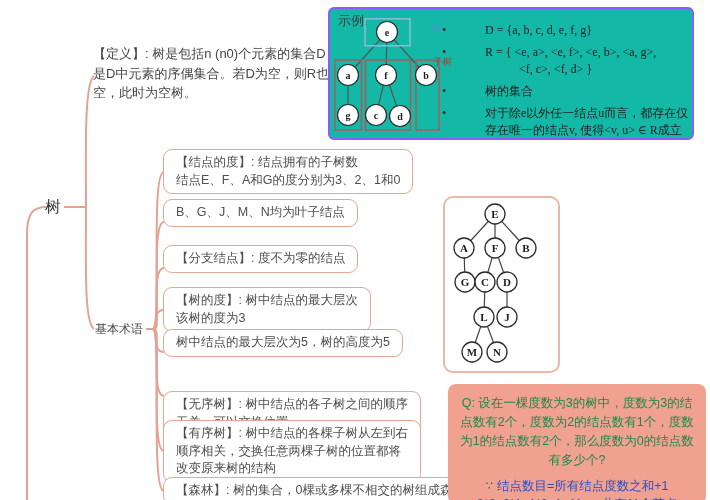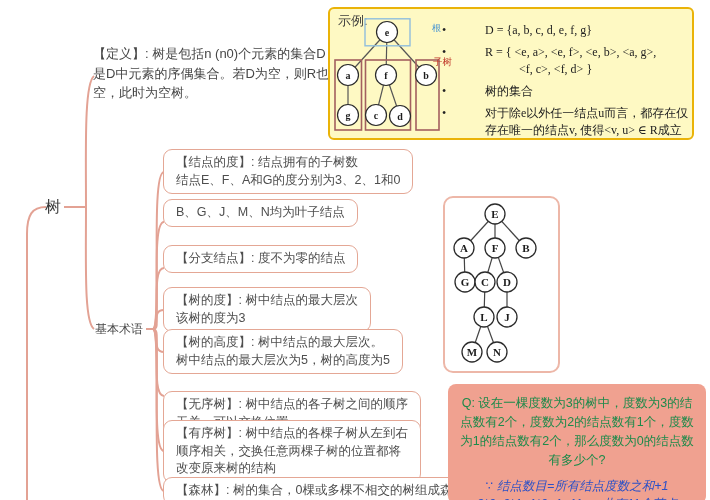--- a/index.html
+++ b/index.html
@@ -27,21 +27,21 @@
     position: absolute; left: 163px; z-index: 1;
     background: #fff; border: 1.6px solid #e4a795; border-radius: 9px;
     padding: 4px 12px; font-size: 12.5px; line-height: 17.5px;
     color: #4e4e4e; max-width: 258px; width: max-content;
   }
   .term-box div:empty { display: none; }
   .term-box.wide { max-width: 330px; }
 
   .example-box {
     position: absolute; left: 328px; top: 7px; width: 366px; height: 133px;
-    background: #fef9c3; border: 2px solid #eab308; border-radius: 6px; z-index: 1;
+    background: #14b8a6; border: 2px solid #8b5cf6; border-radius: 6px; z-index: 1;
   }
   .example-title {
     position: absolute; left: 8px; top: 3px;
     font-size: 13px; color: #3b3b3b;
   }
   .example-tree { position: absolute; left: 2px; top: 9px; }
   .example-bullets {
     position: absolute; left: 112px; top: 13px; width: 250px;
     font-family: "Liberation Serif", "DejaVu Serif", serif;
     font-size: 12px; line-height: 17px; color: #222;
@@ -60,21 +60,21 @@
     position: absolute; left: 448px; top: 384px; width: 258px; height: 120px;
     background: #f0a190; border-radius: 8px; z-index: 1;
     padding: 10px 10px 6px 10px;
   }
   .qa-question {
     color: #1d8a4a; font-size: 12.5px; line-height: 19px; text-align: center;
   }
   .qa-answer { margin-top: 7px; }
   .qa-answer div {
     color: #2b50c6; font-size: 12.5px; line-height: 18px;
-    text-align: center; white-space: pre-wrap; font-style: italic;
+    text-align: center; white-space: pre-wrap;
   }
   .node-letter {
     font-family: "Liberation Serif", "DejaVu Serif", serif;
     font-weight: bold; fill: #1c1c1c;
   }
   .anno { font-family: "Liberation Sans", sans-serif; }
 </style>
 </head>
 <body>
 
@@ -110,21 +110,20 @@
     <div>B、G、J、M、N均为叶子结点</div>
   </div>
   <div class="term-box" style="top:245px">
     <div>【分支结点】: 度不为零的结点</div>
   </div>
   <div class="term-box" style="top:287px">
     <div>【树的度】: 树中结点的最大层次</div>
     <div>该树的度为3</div>
   </div>
   <div class="term-box" style="top:329px">
-    <div>【树的高度】: 树中结点的最大层次。</div>
     <div>树中结点的最大层次为5，树的高度为5</div>
   </div>
   <div class="term-box" style="top:391px">
     <div>【无序树】: 树中结点的各子树之间的顺序无关，可以交换位置</div>
   </div>
   <div class="term-box" style="top:420px">
     <div>【有序树】: 树中结点的各棵子树从左到右顺序相关，交换任意两棵子树的位置都将改变原来树的结构</div>
   </div>
   <div class="term-box wide" style="top:477px">
     <div>【森林】: 树的集合，0棵或多棵不相交的树组成森林</div>

